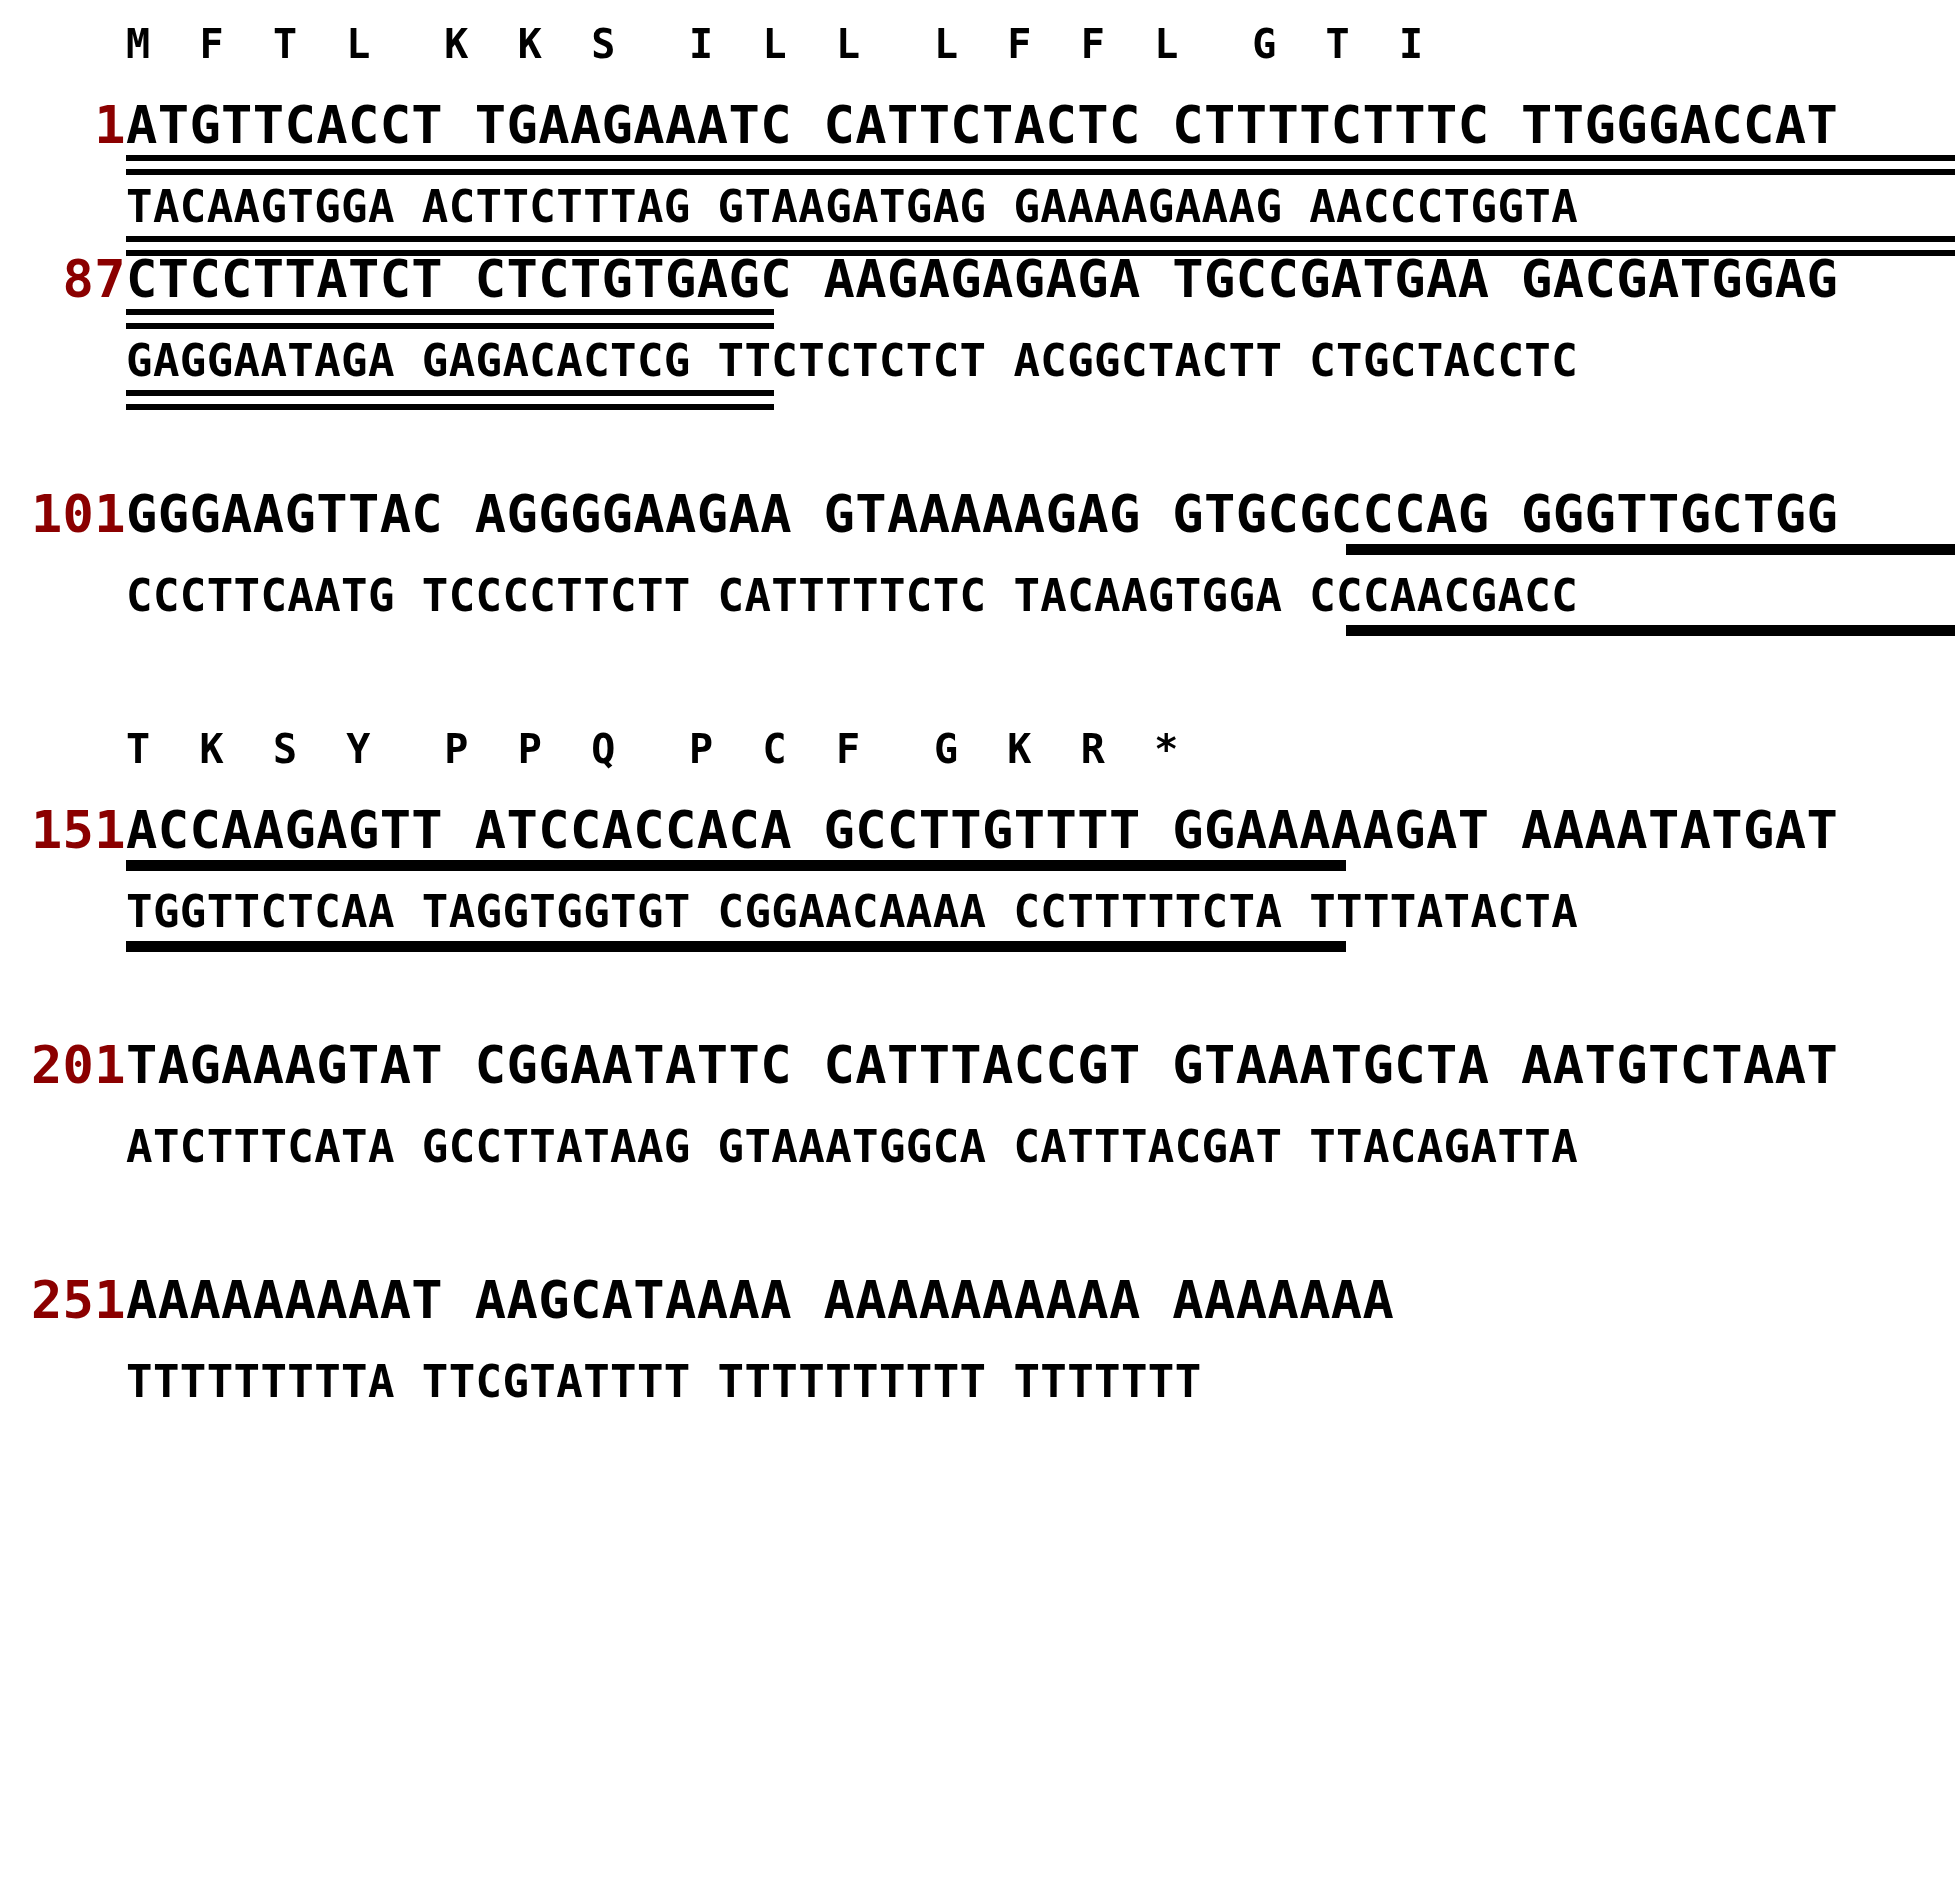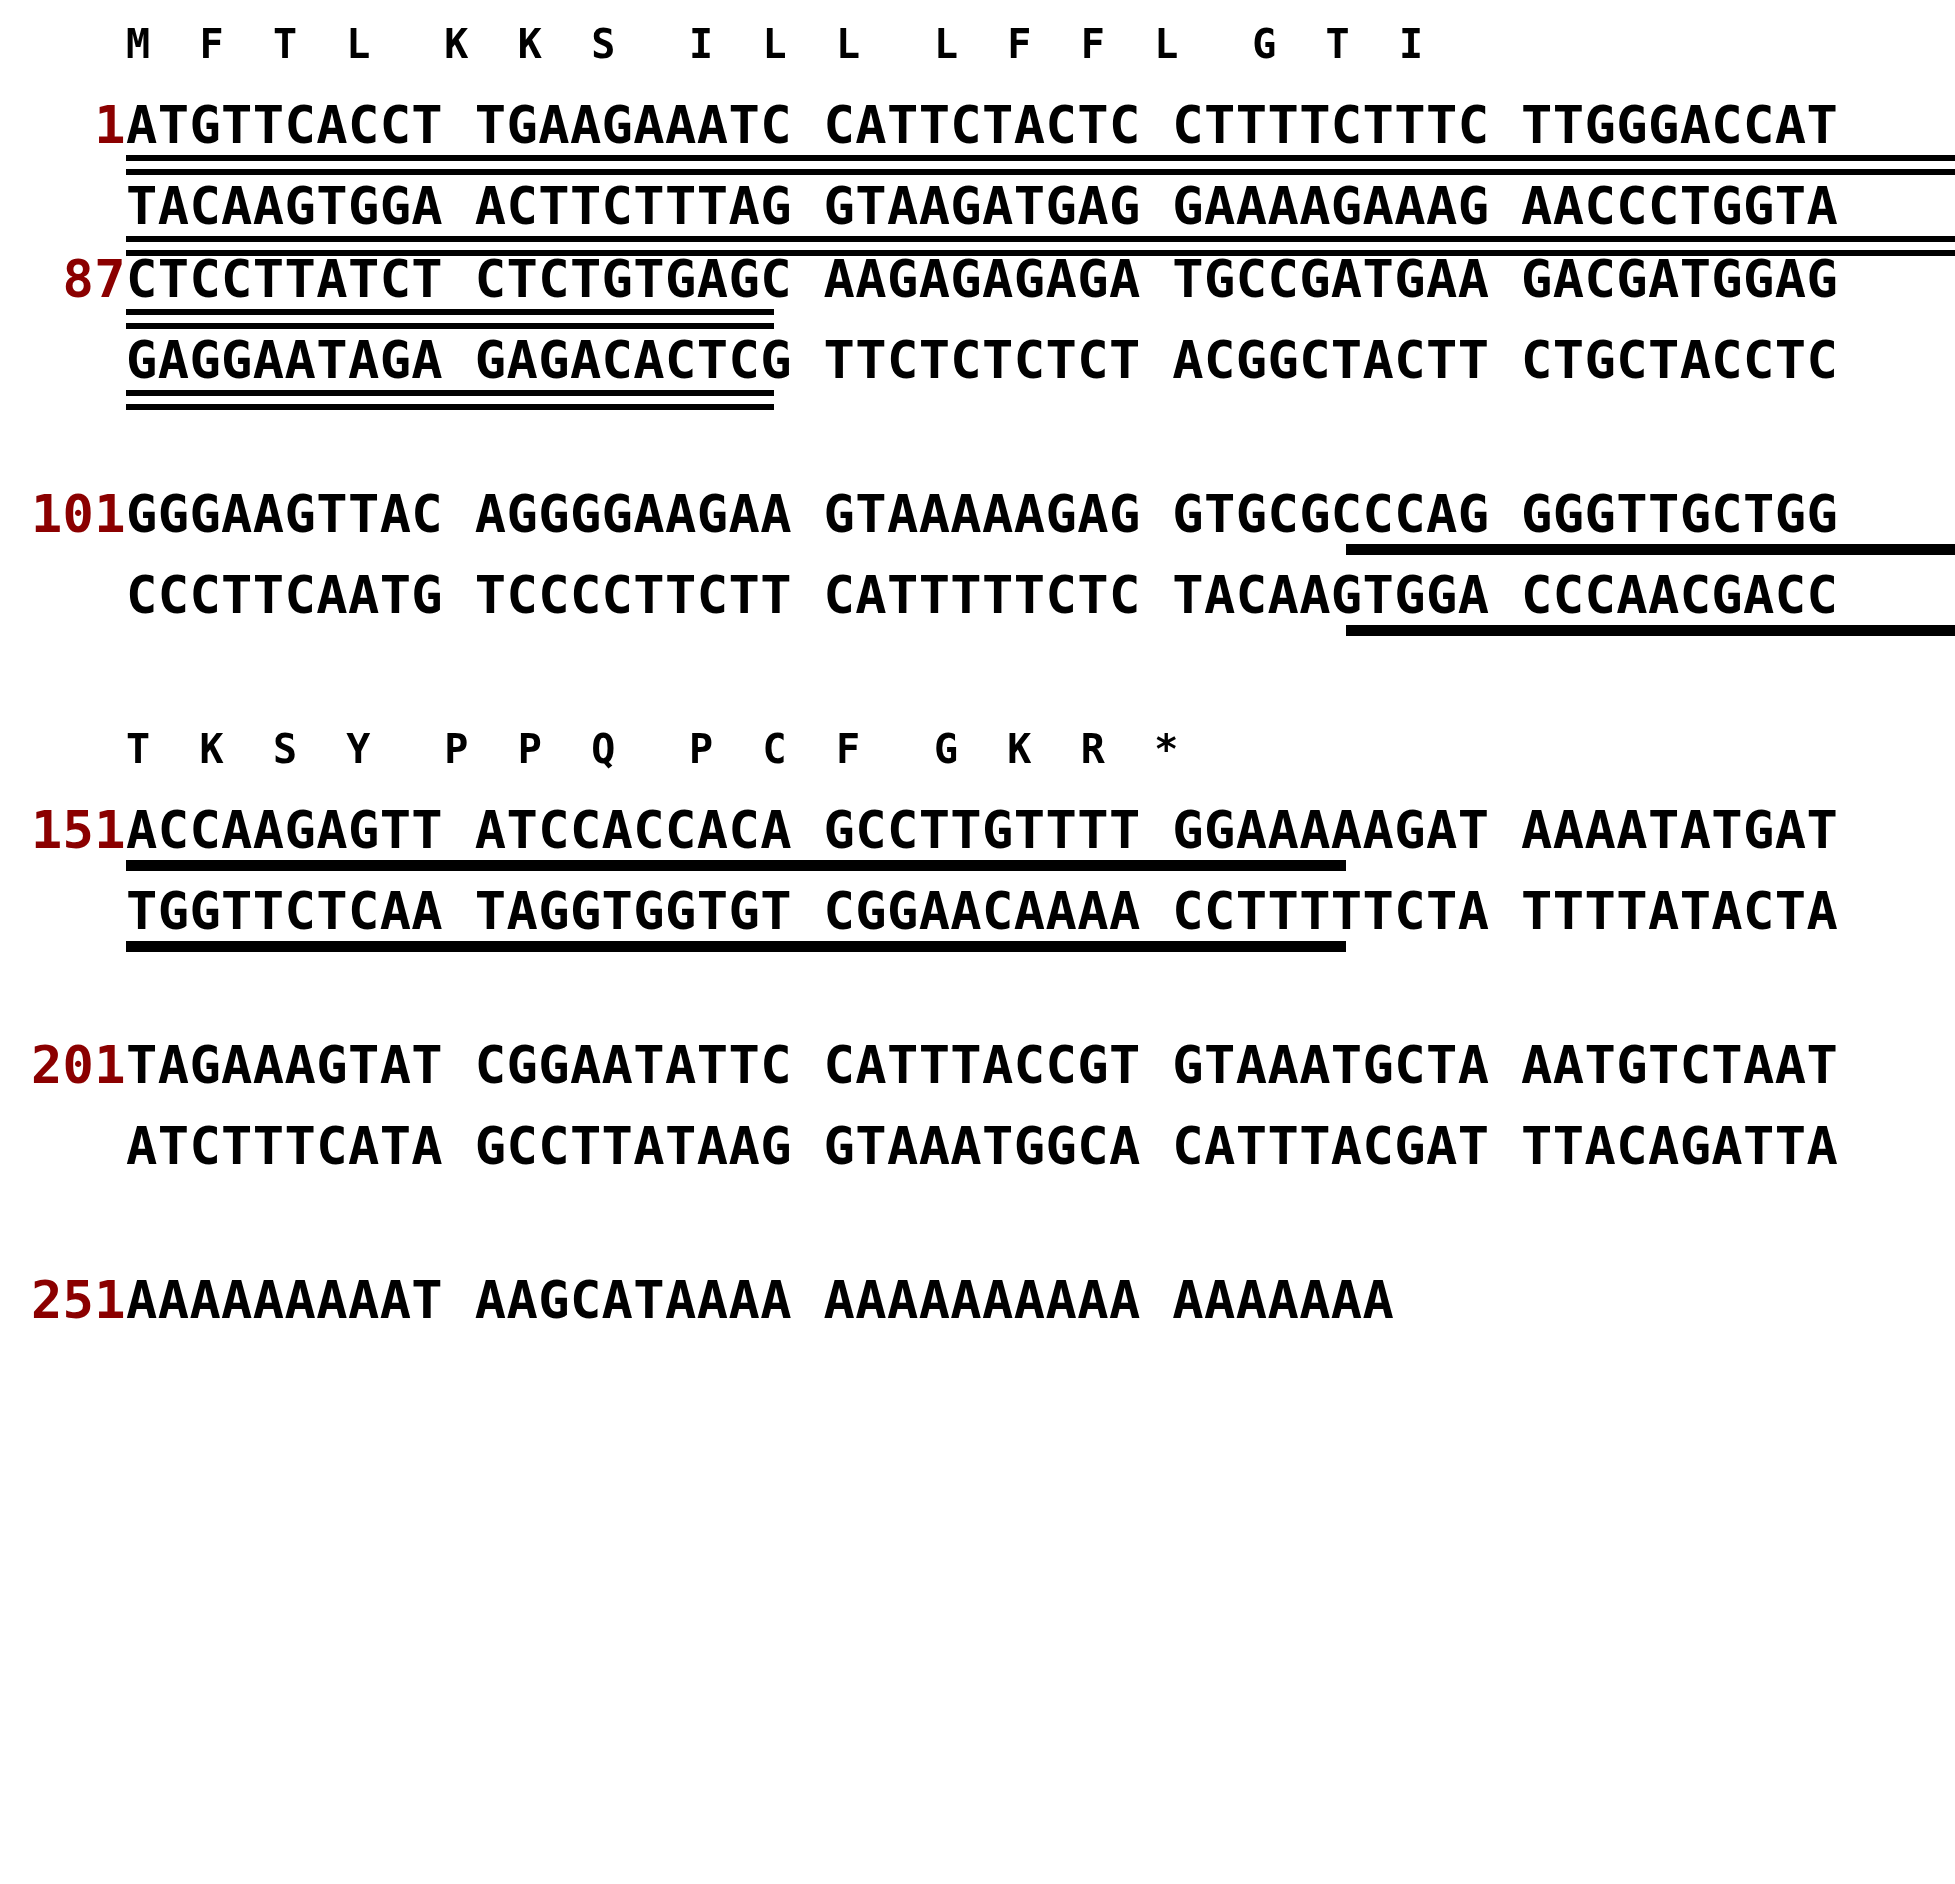--- a/index.html
+++ b/index.html
@@ -52,21 +52,21 @@
     letter-spacing:0.4px;
     padding-left:126px;
     box-sizing:border-box;
   }
   .compline{
     position:relative;
     white-space:pre;
     height:81px;
     font-family:"DejaVu Sans Mono","Liberation Mono",monospace;
     font-weight:700;
-    font-size:52px;
+    font-size:44px;
     line-height:81px;
     letter-spacing:0.4px;
     padding-left:126px;
     box-sizing:border-box;
   }
   
   .ul{
     position:absolute;
     background:#000;
   }
@@ -103,15 +103,16 @@
       <div class="compline"><span>TGGTTCTCAA TAGGTGGTGT CGGAACAAAA CCTTTTTCTA TTTTATACTA</span><div class="ul single" style="left: 126px; width: 1220px; top: 70px;"></div></div>
     </div>
     <div class="block">
       <div class="protline"><span></span></div>
       <div class="seqline"><span class="numwrap"><span class="num">201</span></span><span>TAGAAAGTAT CGGAATATTC CATTTACCGT GTAAATGCTA AATGTCTAAT</span></div>
       <div class="compline"><span>ATCTTTCATA GCCTTATAAG GTAAATGGCA CATTTACGAT TTACAGATTA</span></div>
     </div>
     <div class="block">
       <div class="protline"><span></span></div>
       <div class="seqline"><span class="numwrap"><span class="num">251</span></span><span>AAAAAAAAAT AAGCATAAAA AAAAAAAAAA AAAAAAA</span></div>
+      <div class="compline"><span>TTTTTTTTTA TTCGTATTTT TTTTTTTTTT TTTTTTT</span></div>
     </div>
   </div>
 
 
 </body></html>

